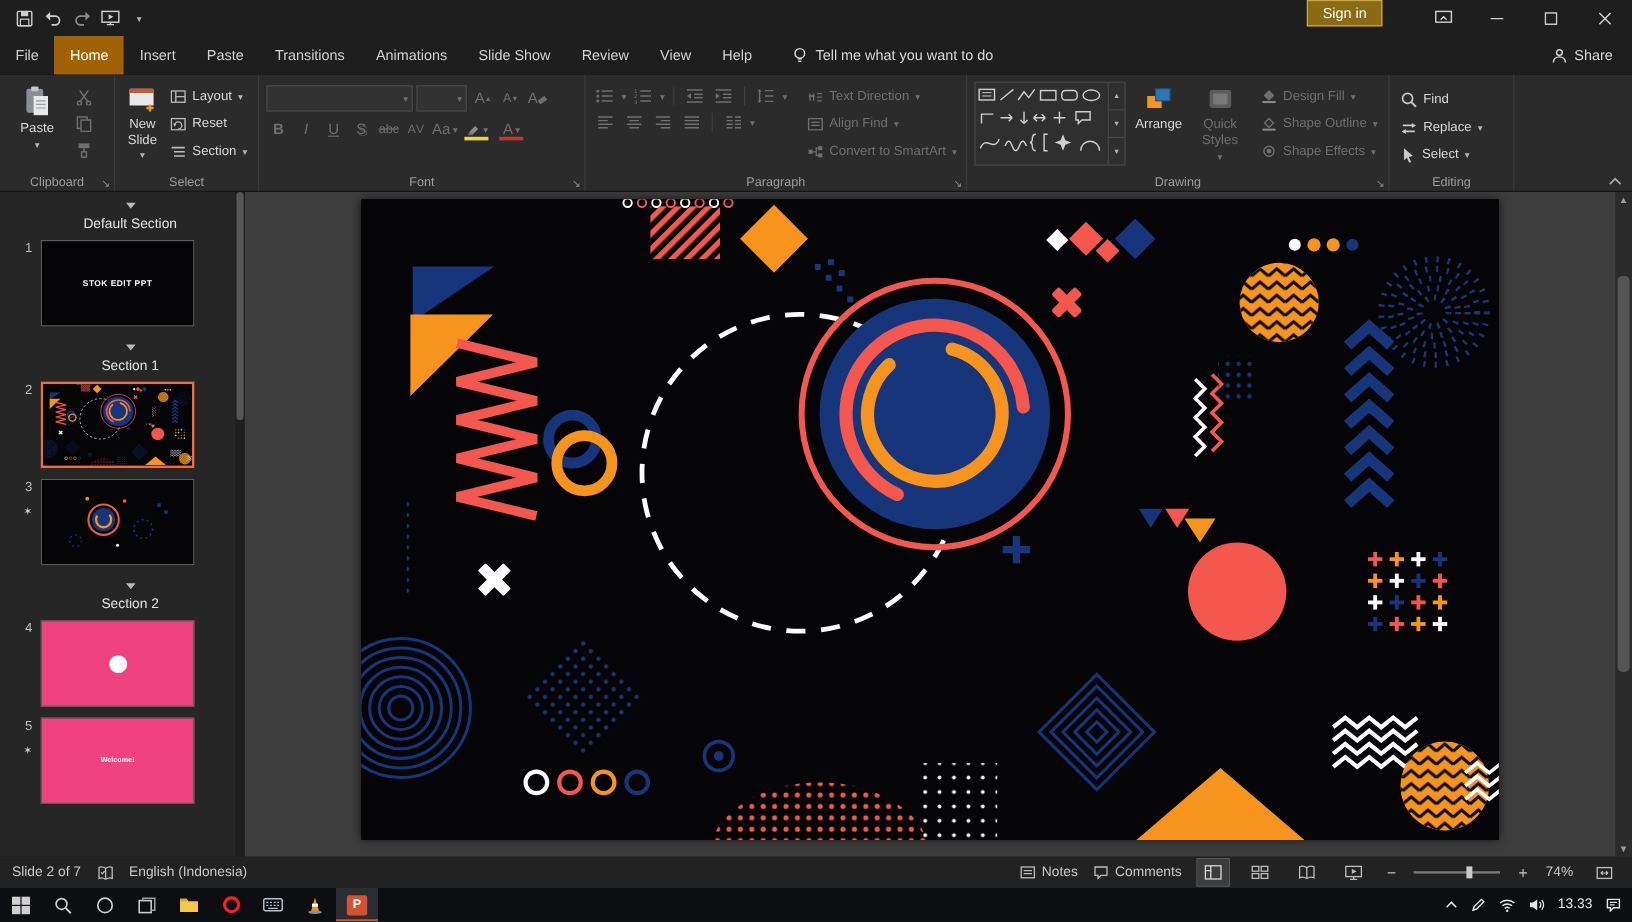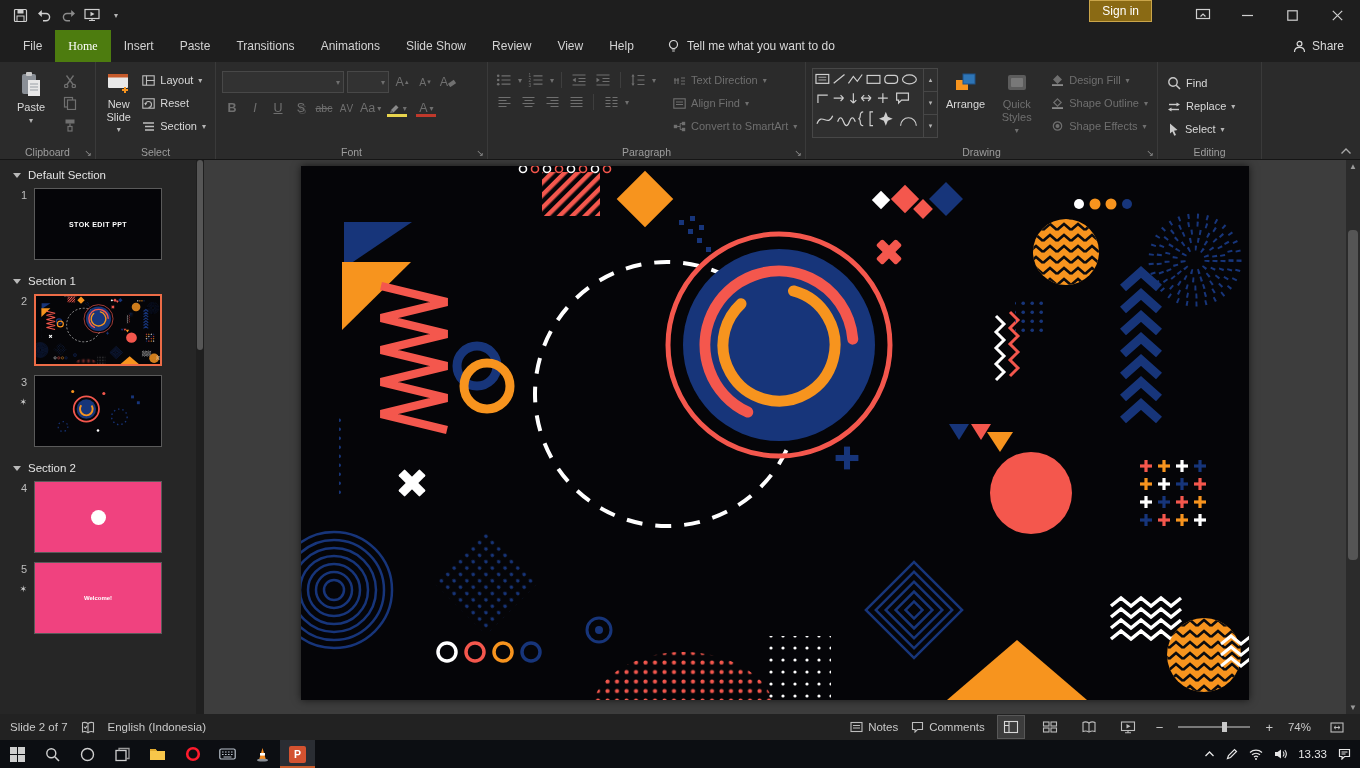--- a/index.html
+++ b/index.html
@@ -16,23 +16,23 @@
 
 .titlebar{position:absolute;top:0;left:0;right:0;height:30px;background:#1e1e1e;display:flex;align-items:center;z-index:5;}
 .qat{display:flex;align-items:center;height:100%;padding-left:8px;}
 .qbtn{width:24px;height:100%;display:flex;align-items:center;justify-content:center;}
 .tb-title{position:absolute;left:0;right:0;text-align:center;font-size:12px;color:#ececec;pointer-events:none;}
 .tb-right{margin-left:auto;display:flex;align-items:flex-start;height:100%;}
 .signin{background:#8a6a14;border:1px solid #caa54a;color:#fff;font-size:12px;padding:3px 12px;margin-right:28px;cursor:pointer;font-family:inherit;}
 .winbtn{width:45px;height:100%;display:flex;align-items:center;justify-content:center;color:#cfcfcf;}
 
 
-.tabsrow{position:absolute;top:30px;left:0;right:0;height:32px;background:#1e1e1e;display:flex;align-items:stretch;padding-left:10px;z-index:4;}
+.tabsrow{position:absolute;top:30px;left:0;right:0;height:32px;background:#1e1e1e;display:flex;align-items:stretch;z-index:4;}
 .tab{padding:0 13px;display:flex;align-items:center;font-size:12px;color:#d2d2d2;cursor:pointer;}
-.tab.active{background:#4d7c0f;color:#fff;font-family:Liberation Serif, serif;}
+.tab.active{background:#a16207;color:#fff;}
 .tellme{display:flex;align-items:center;gap:7px;color:#d8d8d8;margin-left:20px;}
 .share{margin-left:auto;margin-right:16px;display:flex;gap:6px;align-items:center;color:#d8d8d8;}
 
 
 .ribbon{position:absolute;top:62px;left:0;right:0;height:98px;background:#2b2b2b;border-bottom:1px solid #151515;display:flex;z-index:3;}
 .rgroup{position:relative;height:100%;border-right:1px solid #3a3a3a;padding:5px 6px 16px 6px;display:flex;gap:4px;}
 .rg-label{position:absolute;bottom:1px;left:0;right:0;text-align:center;font-size:10.5px;color:#9d9d9d;}
 .launcher{position:absolute;right:3px;bottom:1px;color:#8d8d8d;font-size:9px;line-height:10px;}
 .bigbtn{display:flex;flex-direction:column;align-items:center;width:50px;padding-top:4px;gap:3px;font-size:11px;color:#d8d8d8;text-align:center;line-height:1.15;cursor:pointer;}
 .bigbtn .car{margin-top:-1px}
@@ -57,21 +57,21 @@
 .prow{display:flex;align-items:center;gap:4px;}
 .psep{width:1px;height:16px;background:#3e3e3e;margin:0 3px;}
 .gallery{width:126px;height:70px;background:#2f2f2f;border:1px solid #474747;display:flex;margin-top:1px;}
 .gal-scroll{width:14px;border-left:1px solid #474747;display:flex;flex-direction:column;}
 .gal-scroll div{flex:1;display:flex;align-items:center;justify-content:center;font-size:7px;color:#b5b5b5;cursor:pointer;}
 .gal-scroll div + div{border-top:1px solid #474747;}
 .collapse-rb{position:absolute;right:8px;bottom:4px;color:#a8a8a8;cursor:pointer;}
 
 
 .slidepanel{position:absolute;top:160px;left:0;width:204px;bottom:54px;background:#262626;overflow:hidden;}
-.section-h{display:flex;align-items:center;gap:7px;padding:9px 0 4px 13px;font-size:11.5px;color:#e2e2e2;cursor:pointer;}
+.section-h{display:flex;align-items:center;gap:7px;padding:9px 0 4px 13px;font-size:11.5px;color:#e2e2e2;cursor:pointer;flex-direction:column;}
 .tri{width:0;height:0;border-left:4px solid transparent;border-right:4px solid transparent;border-top:5px solid #b9b9b9;}
 .slide-row{display:flex;gap:7px;padding:3px 0 6px 7px;align-items:flex-start;}
 .numcol{width:20px;display:flex;flex-direction:column;align-items:flex-end;gap:9px;padding-top:1px;font-size:11px;color:#bdbdbd;}
 .star{font-size:9px;color:#cfcfcf;}
 .thumb{width:128px;height:72px;background:#050508;border:1px solid #5a5a5a;position:relative;overflow:hidden;cursor:pointer;flex:0 0 auto;}
 .thumb.sel{border:2px solid var(--sel);}
 .thumb.pink{background:var(--pink);}
 .t-text{position:absolute;inset:0;display:flex;align-items:center;justify-content:center;font-weight:bold;color:#fff;}
 .t1{font-size:7px;letter-spacing:.4px;}
 .t5{font-size:6px;}

